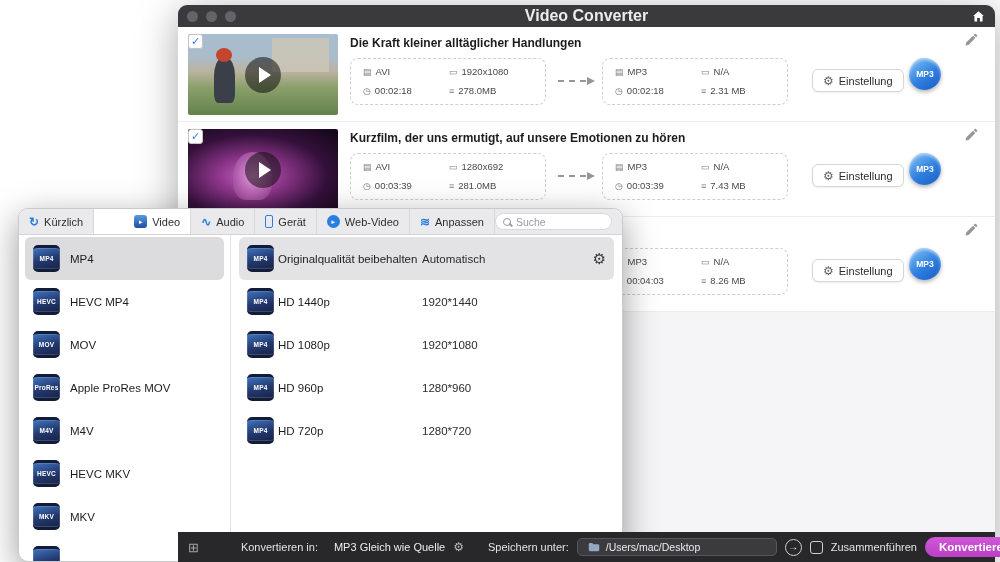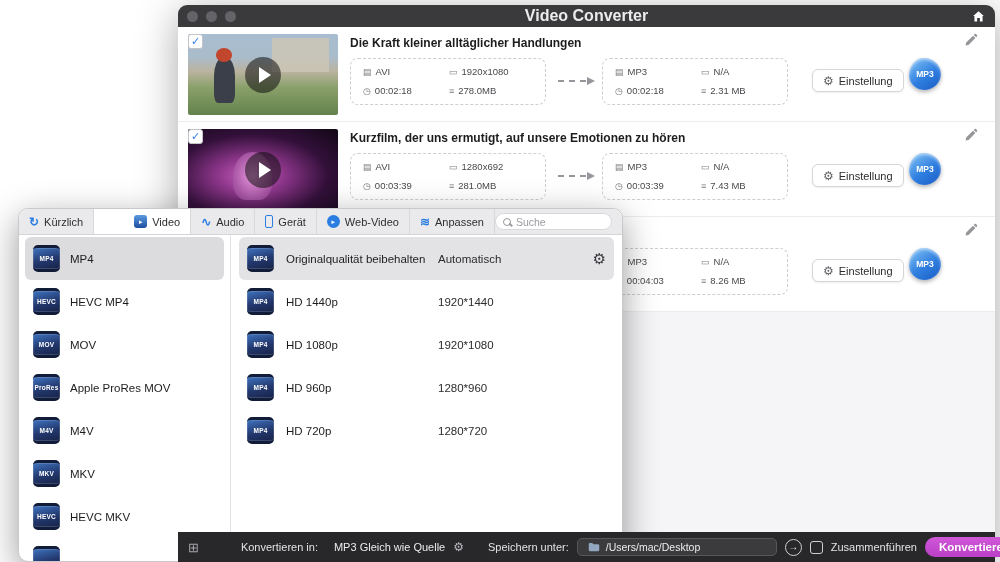--- a/index.html
+++ b/index.html
@@ -116,21 +116,21 @@
   .fitem { height:43px; display:flex; align-items:center; gap:10px; margin:0 6px; padding:0 8px;
            border-radius:6px; font-size:11.5px; color:#1d1d1f; cursor:pointer; }
   .fitem.sel { background:#dcdcdf; }
   .ficon { flex:none; width:27px; height:27px; border-radius:5px;
            background:linear-gradient(165deg,#3f74c0 0%,#23386e 55%,#172347 100%);
            border-top:3px solid #111c38; border-bottom:3px solid #111c38;
            color:#fff; font-weight:700; font-size:6.5px; letter-spacing:.2px;
            display:flex; align-items:center; justify-content:center;
            box-shadow:inset 0 0 0 1px rgba(255,255,255,.15); }
   .plist { flex:1; padding-top:2px; }
-  .pitem { height:43px; display:flex; align-items:center; gap:12px; margin:0 8px; padding:0 8px;
+  .pitem { height:43px; display:flex; align-items:center; gap:4px; margin:0 8px; padding:0 8px;
            border-radius:6px; cursor:pointer; }
   .pitem.sel { background:#e3e3e6; }
   .pname { font-size:11.5px; color:#1d1d1f; width:140px; }
   .pval  { font-size:11.5px; color:#2c2c2e; }
   .pitem .gear-lg { margin-left:auto; color:#3a3a3e; font-size:15px; cursor:pointer; }
 </style>
 </head>
 <body>
 
 <div class="window">
@@ -361,26 +361,26 @@
       </div>
       <div class="fitem">
         <span class="ficon">ProRes</span>
         <span>Apple ProRes MOV</span>
       </div>
       <div class="fitem">
         <span class="ficon">M4V</span>
         <span>M4V</span>
       </div>
       <div class="fitem">
+        <span class="ficon">HEVC</span>
+        <span>HEVC MKV</span>
+      </div>
+      <div class="fitem">
         <span class="ficon">MKV</span>
         <span>MKV</span>
-      </div>
-      <div class="fitem">
-        <span class="ficon">HEVC</span>
-        <span>HEVC MKV</span>
       </div>
       <div class="fitem">
         <span class="ficon"></span>
         <span></span>
       </div>
     </div>
 
     <div class="plist">
       <div class="pitem sel">
         <span class="ficon">MP4</span>

